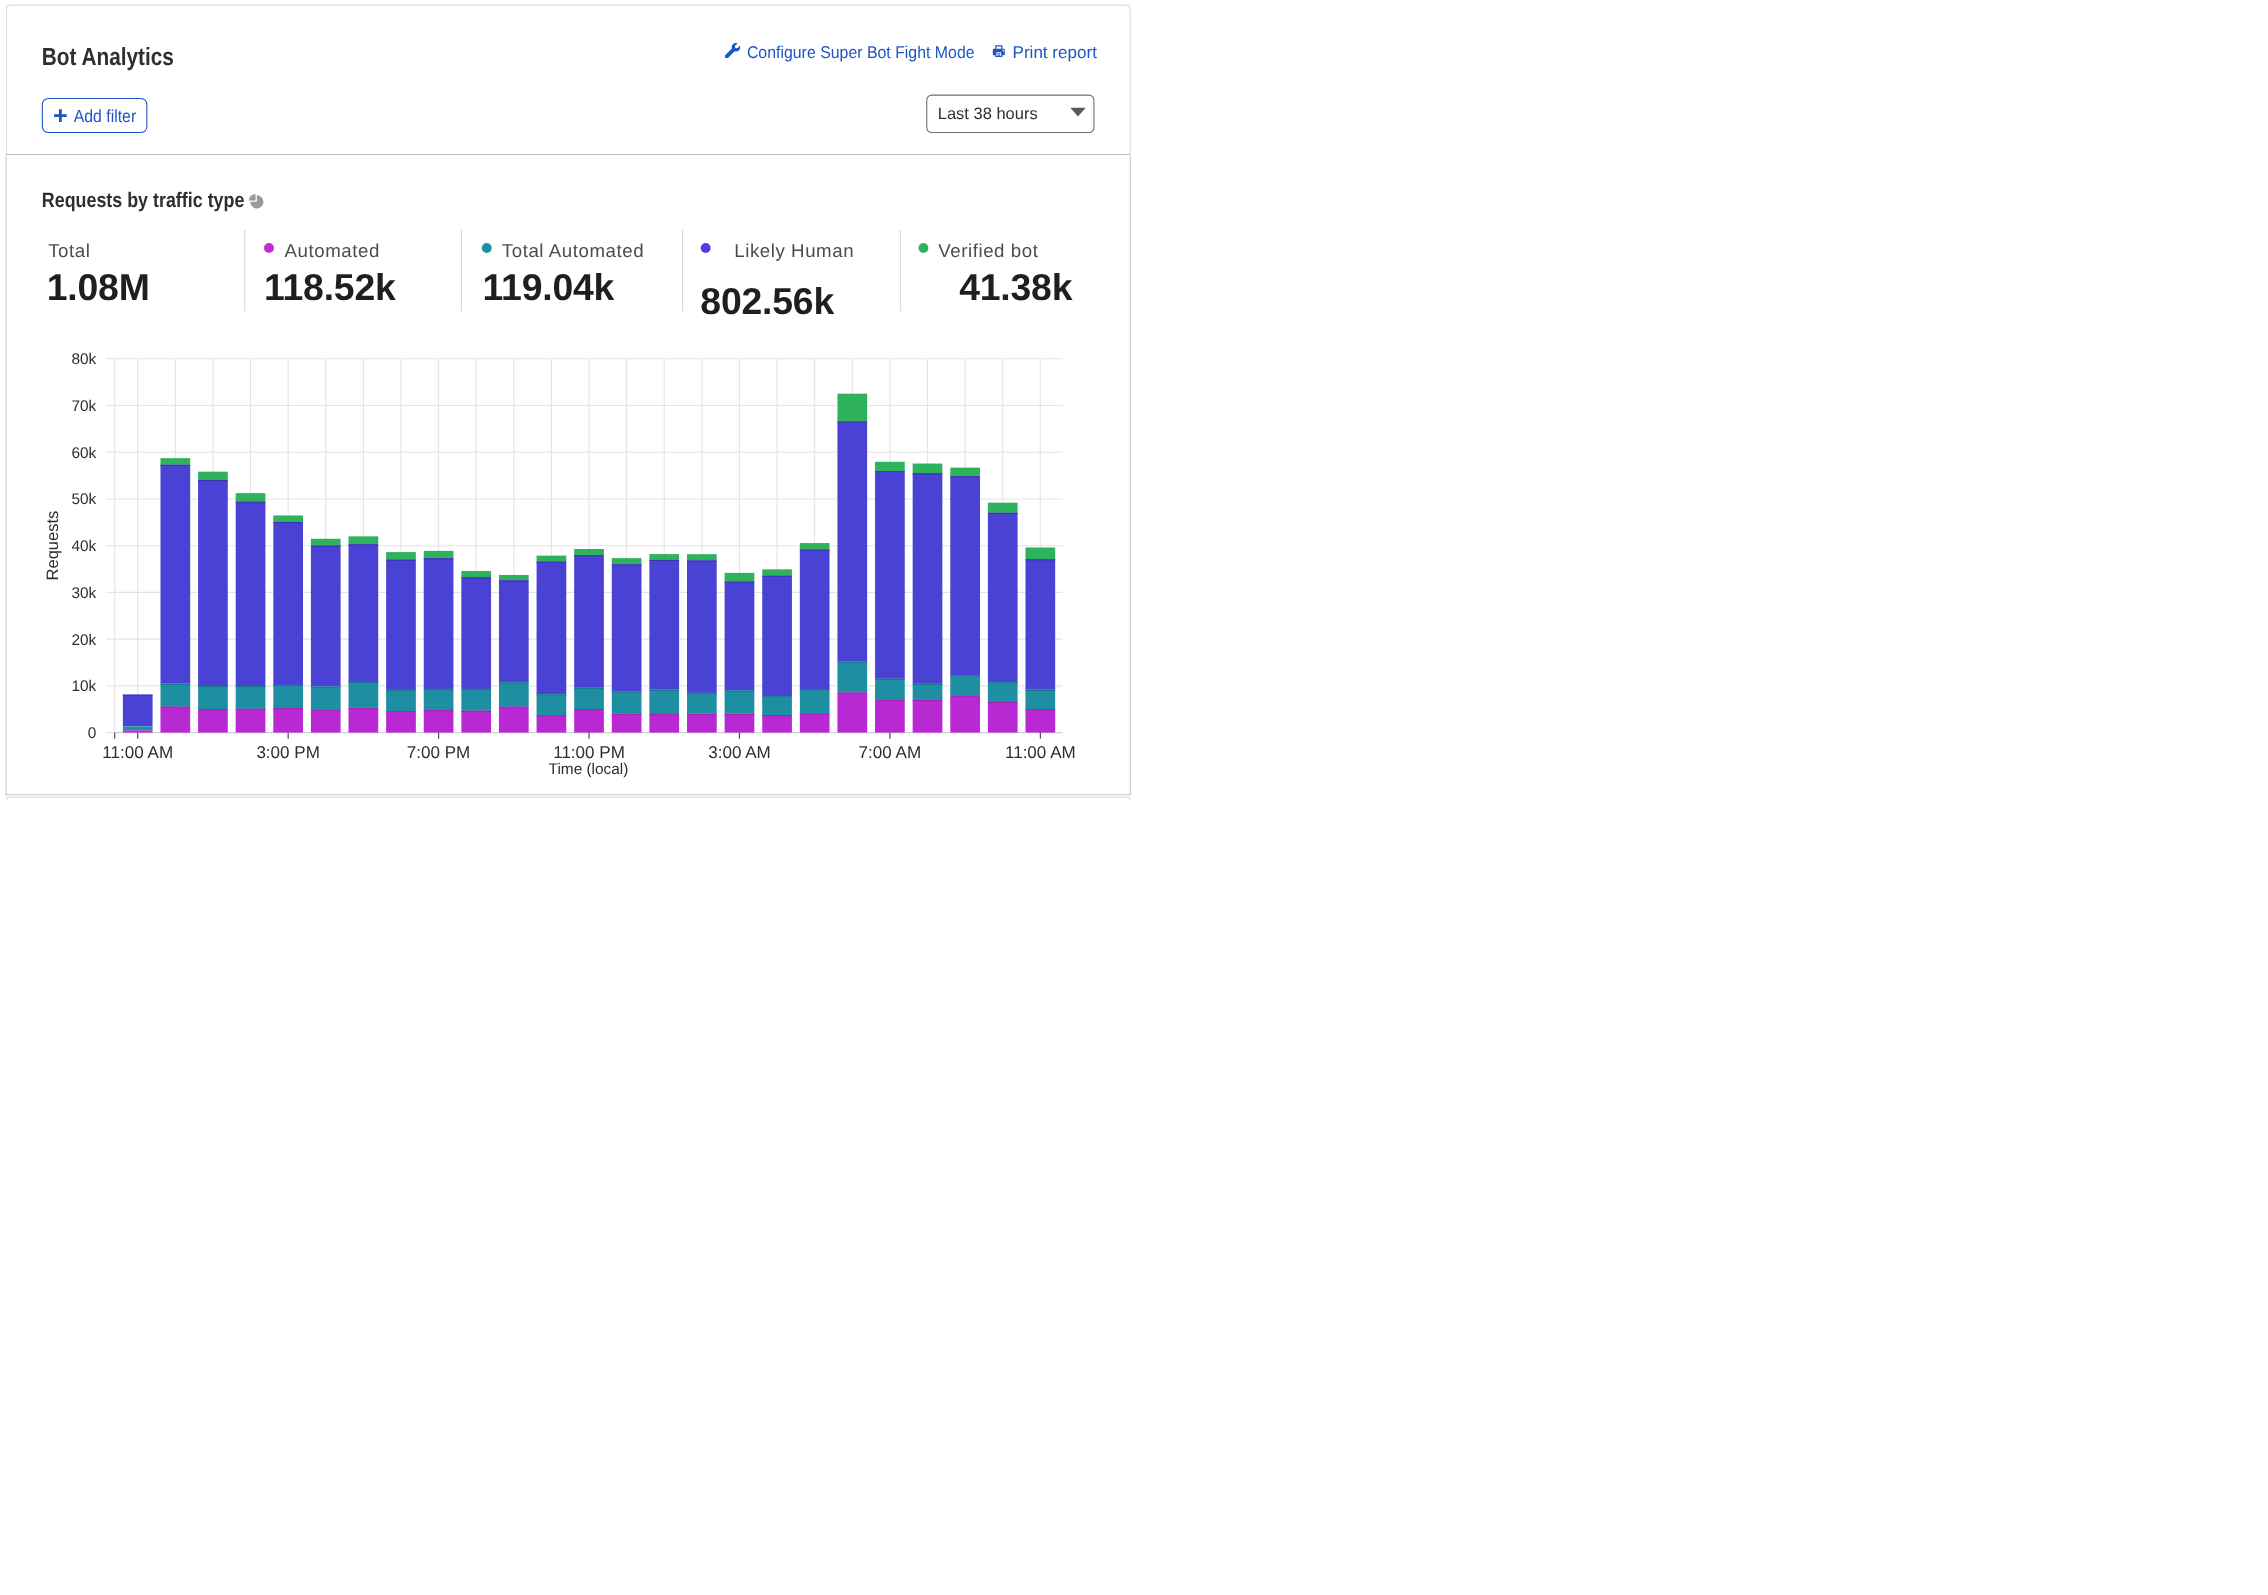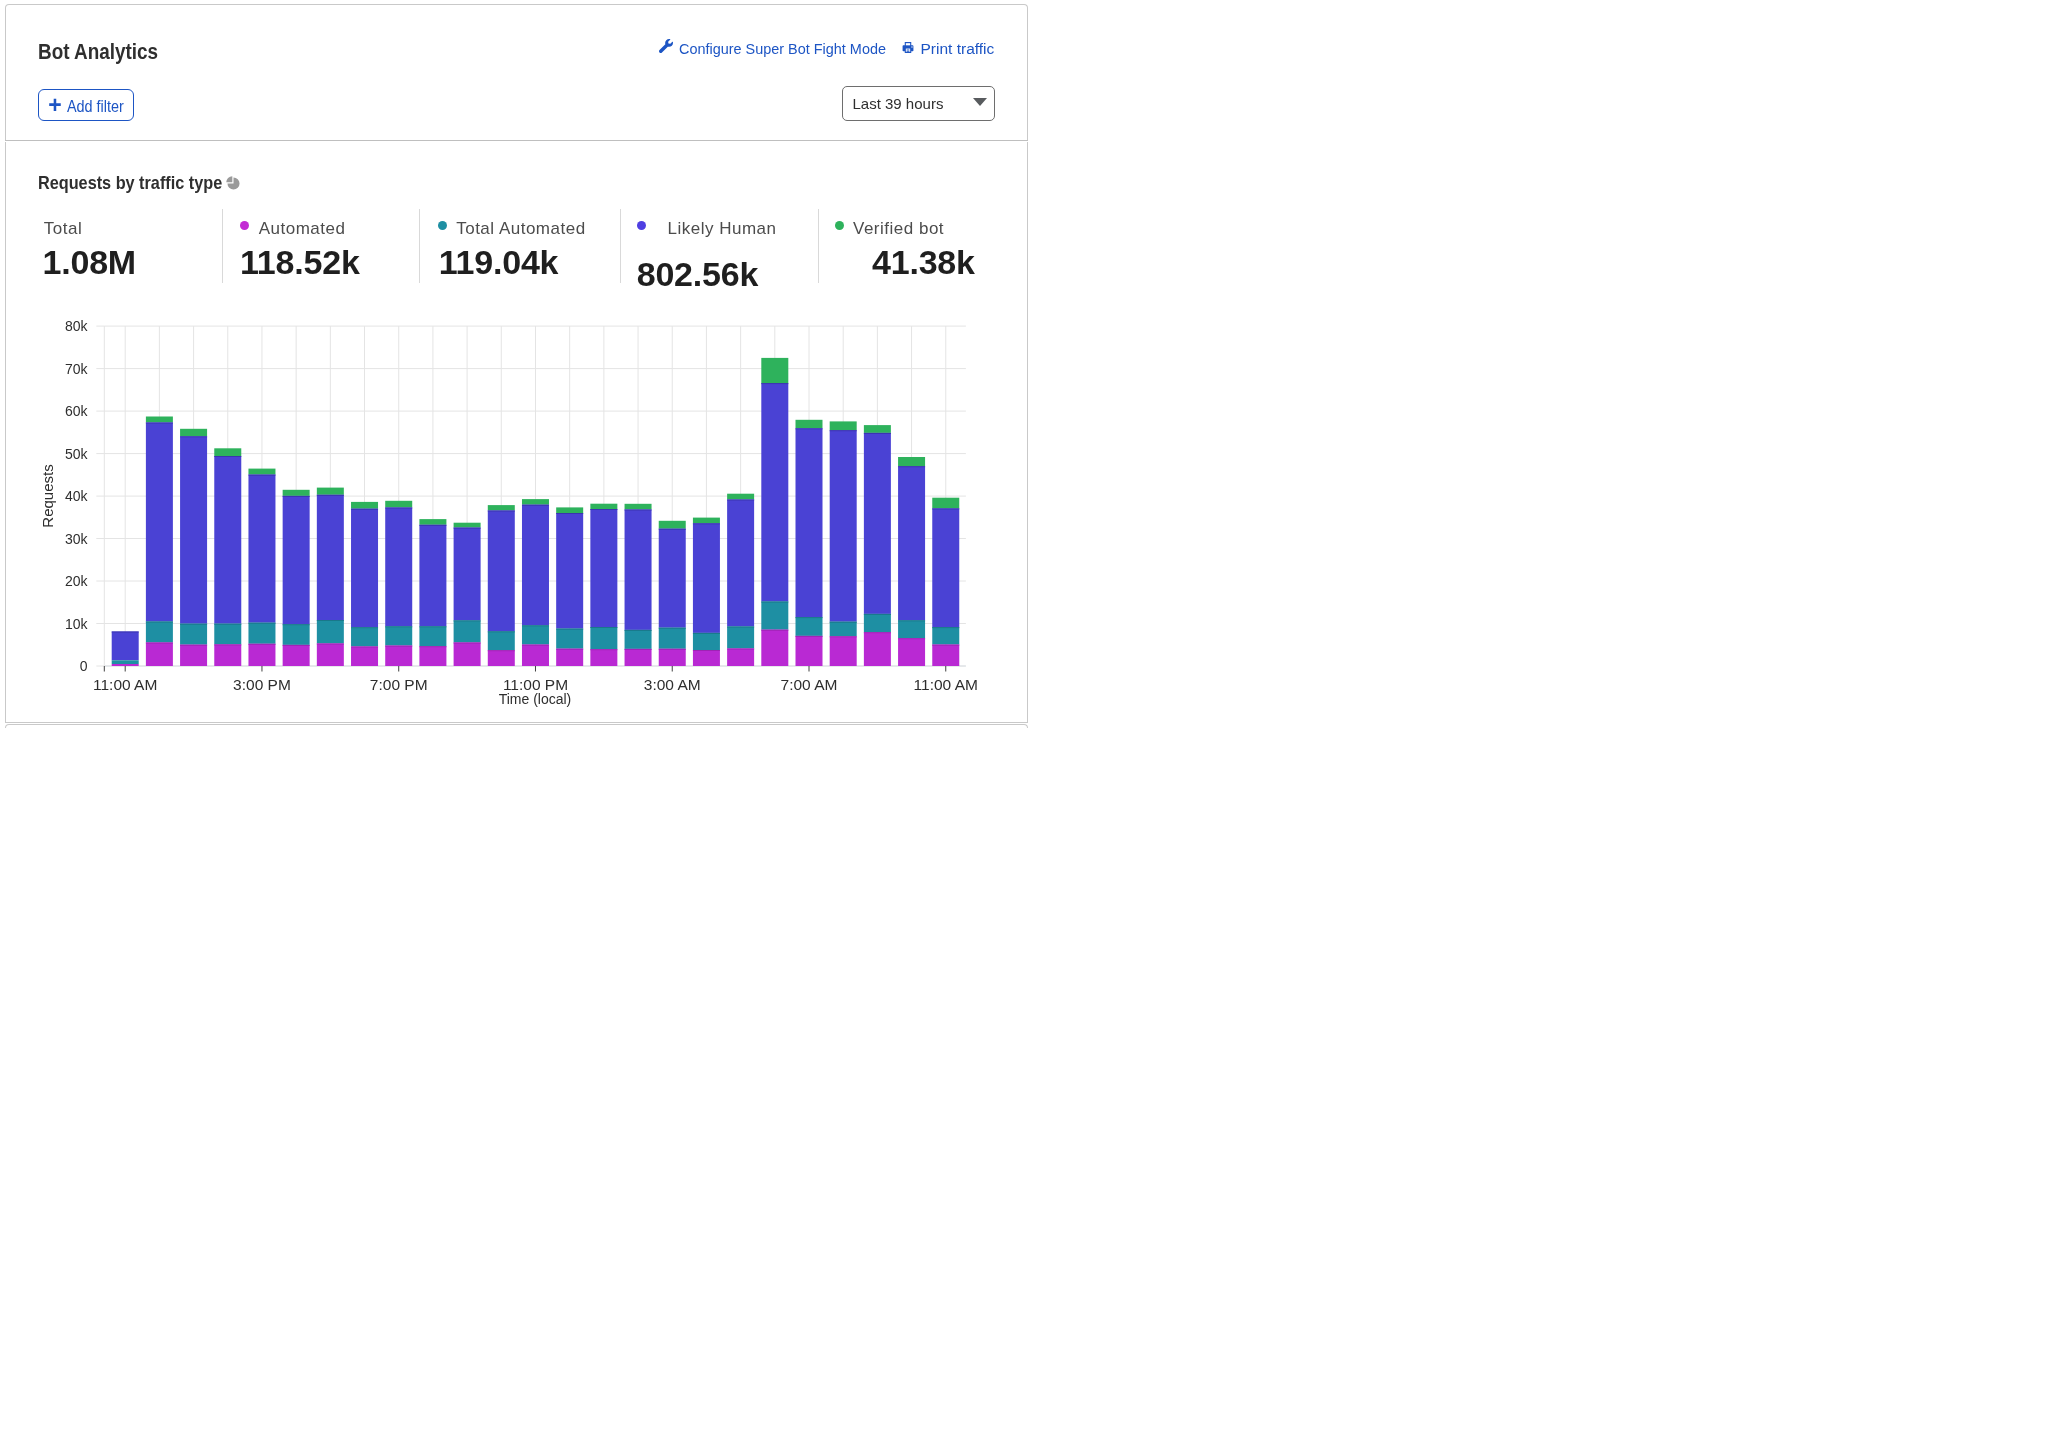--- a/index.html
+++ b/index.html
@@ -37,27 +37,27 @@
       <path d="M507.73 109.1c-2.24-9.03-13.54-12.09-20.12-5.51l-74.36 74.36-67.88-11.31-11.31-67.88 74.36-74.36c6.62-6.62 3.43-17.9-5.66-20.16-47.38-11.74-99.55.91-136.58 37.93-39.64 39.64-50.55 97.1-34.05 147.2L18.74 402.76c-24.99 24.99-24.99 65.51 0 90.5 24.99 24.99 65.51 24.99 90.5 0l213.21-213.21c50.12 16.71 107.47 5.68 147.37-34.22 37.07-37.07 49.7-89.32 37.91-136.73z"></path>
     </svg></span>
 <span class="abs link" id="cfg">Configure Super Bot Fight Mode</span>
 <span class="abs" id="pr-ic"><svg width="14" height="13" viewBox="0 0 24 24" xmlns="http://www.w3.org/2000/svg">
       <path fill="#1d55c4" d="M6 2h12v6H6z M6 8h-2.5A1.5 1.5 0 0 0 2 9.5v8A1.5 1.5 0 0 0 3.5 19H6v3h12v-3h2.5a1.5 1.5 0 0 0 1.5-1.5v-8A1.5 1.5 0 0 0 20.5 8H18z" fill-rule="evenodd"></path>
       <path fill="#fff" d="M8 4h8v4H8z"></path>
       <rect x="18.2" y="10" width="2.2" height="2.2" fill="#fff"></rect>
       <path fill="#fff" d="M8 14h8v6H8z"></path>
       <path fill="#1d55c4" d="M9.5 15.5h5v1.6h-5z M9.5 18.2h5v1.6h-5z"></path>
     </svg></span>
-<span class="abs link" id="pr">Print traffic</span>
+<span class="abs link" id="pr">Print report</span>
 <div class="abs" id="addf">
     <span class="plus">+</span>
     <span class="txt">Add filter</span>
   </div>
 <div class="abs" id="sel">
-    <span class="txt">Last 39 hours</span>
+    <span class="txt">Last 38 hours</span>
     <span class="car"></span>
   </div>
 <h2 class="abs">Requests by traffic type</h2>
 <span class="abs" id="pie"><svg width="15" height="15" viewBox="0 0 25.8 25.8" xmlns="http://www.w3.org/2000/svg" fill="#9a9a9a">
       <path d="M12.9 12.9 L12.9 2.5 A10.4 10.4 0 1 1 2.5 12.9 Z"></path>
       <path d="M10.9 10.9 L10.9 0.5 A10.4 10.4 0 0 0 0.5 10.9 Z"></path>
     </svg></span>
 <div class="abs stat-label" style="left:43.8px; top:218.7px;">Total</div>
 <div class="abs stat-value" style="left:42.5px; top:243px;">1.08M</div>
 <div class="abs vdiv" style="left:222px;"></div>

